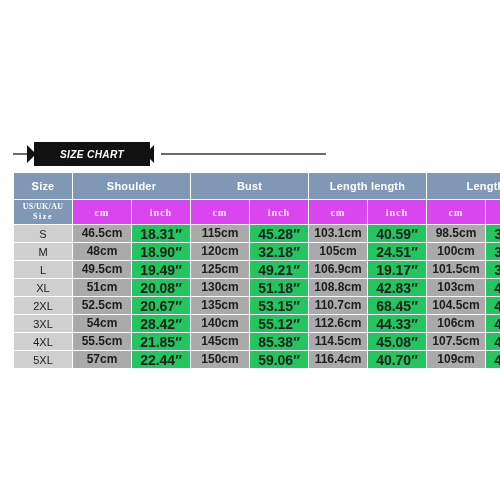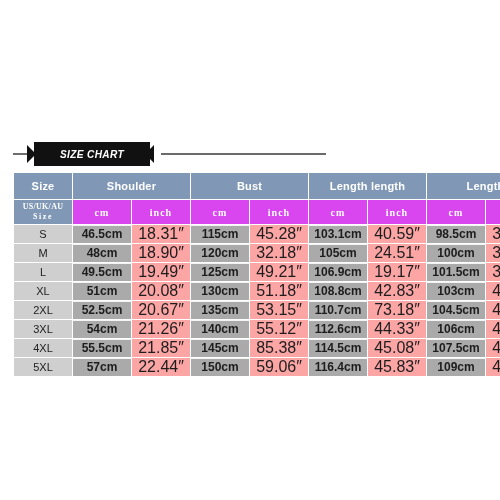--- a/index.html
+++ b/index.html
@@ -158,24 +158,24 @@
   .c-cm .chip {
     display: block;
     background: #aaaaaa;
     color: #1d1d1d;
     font-size: 12px;
     font-weight: bold;
     line-height: 17px;
     height: 17px;
   }
   .c-inch {
-    background: #fca5a5;
+    background: #22c55e;
     color: #1d1d1d;
-    font-size: 16px;
-    font-weight: normal;
+    font-size: 14px;
+    font-weight: bold;
     height: 17px;
   }
 </style>
 </head>
 <body>
 
 <div class="page">
 
   <div class="banner-area">
     <div class="banner-rule-left"></div>
@@ -307,33 +307,33 @@
             <span class="chip">52.5cm</span>
           </td>
         <td class="c-inch">20.67″</td>
         <td class="c-cm">
             <span class="chip">135cm</span>
           </td>
         <td class="c-inch">53.15″</td>
         <td class="c-cm">
             <span class="chip">110.7cm</span>
           </td>
-        <td class="c-inch">73.18″</td>
+        <td class="c-inch">68.45″</td>
         <td class="c-cm">
             <span class="chip">104.5cm</span>
           </td>
         <td class="c-inch">41.14″</td>
       </tr>
 
       <tr>
         <td class="c-size">3XL</td>
         <td class="c-cm">
             <span class="chip">54cm</span>
           </td>
-        <td class="c-inch">21.26″</td>
+        <td class="c-inch">28.42″</td>
         <td class="c-cm">
             <span class="chip">140cm</span>
           </td>
         <td class="c-inch">55.12″</td>
         <td class="c-cm">
             <span class="chip">112.6cm</span>
           </td>
         <td class="c-inch">44.33″</td>
         <td class="c-cm">
             <span class="chip">106cm</span>
@@ -367,21 +367,21 @@
             <span class="chip">57cm</span>
           </td>
         <td class="c-inch">22.44″</td>
         <td class="c-cm">
             <span class="chip">150cm</span>
           </td>
         <td class="c-inch">59.06″</td>
         <td class="c-cm">
             <span class="chip">116.4cm</span>
           </td>
-        <td class="c-inch">45.83″</td>
+        <td class="c-inch">40.70″</td>
         <td class="c-cm">
             <span class="chip">109cm</span>
           </td>
         <td class="c-inch">42.91″</td>
       </tr>
     </tbody>
   </table>
 
 </div>
 

